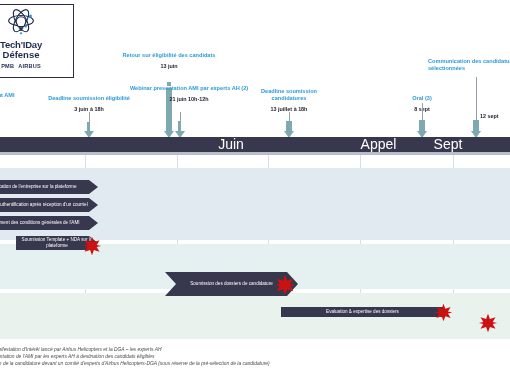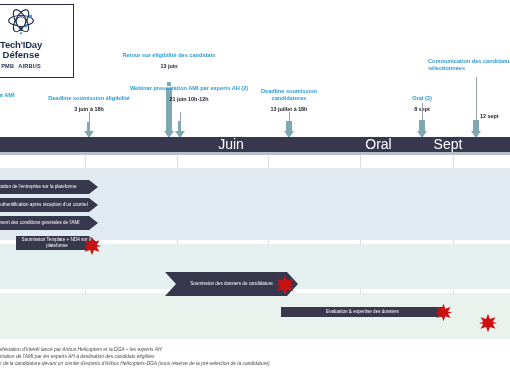--- a/index.html
+++ b/index.html
@@ -144,21 +144,21 @@
     <span class="ttl">Communication des candidatures sélectionnées</span>
   </div>
   <div class="ms" style="left:480px;top:113px;width:40px;text-align:left;">
     <span class="dt" style="margin:0;">12 sept</span>
   </div>
   <div class="tick" style="left:476px;top:77px;height:45px;"></div>
   <div class="arrow fat" style="left:473px;top:120px;height:11px;"></div>
 
   <div class="monthbar">
     <div class="m" style="left:196px;width:70px;">Juin</div>
-    <div class="m" style="left:281px;width:195px;">Oral</div>
+    <div class="m" style="left:281px;width:195px;">Appel</div>
     <div class="m" style="left:383px;width:130px;">Sept</div>
   </div>
   <div class="barshadow"></div>
 
   <div class="vgrid dark" style="left:85px;"></div>
   <div class="vgrid dark" style="left:177px;"></div>
   <div class="vgrid dark" style="left:268px;"></div>
   <div class="vgrid dark" style="left:360px;"></div>
   <div class="vgrid dark" style="left:453px;"></div>
 

